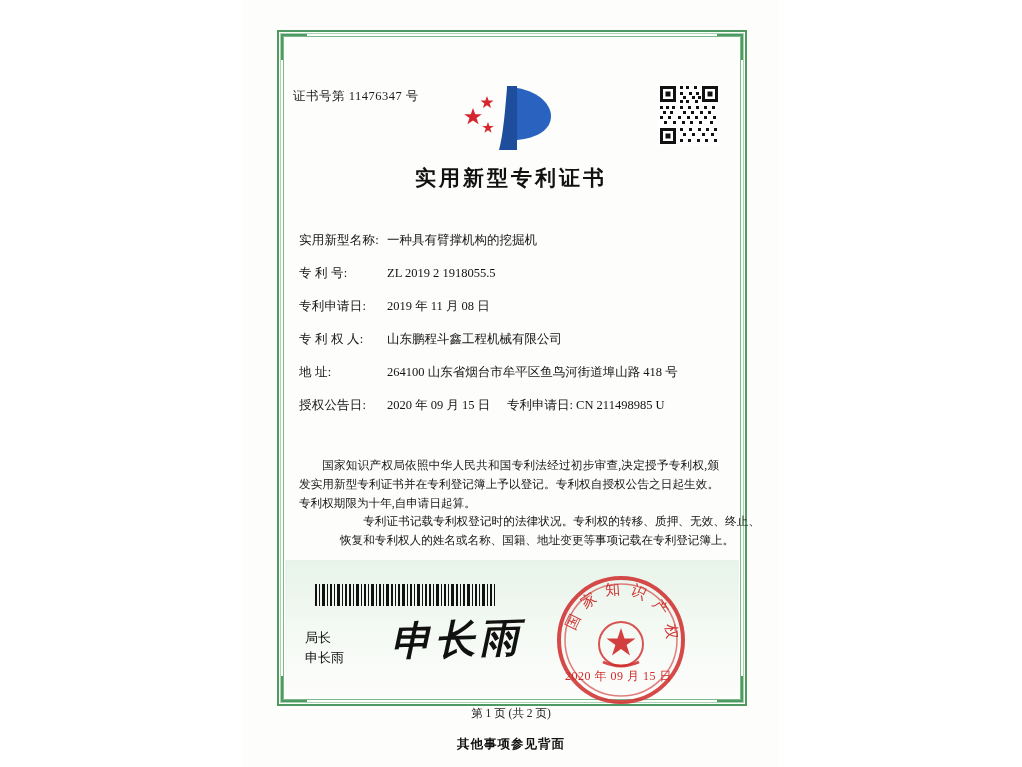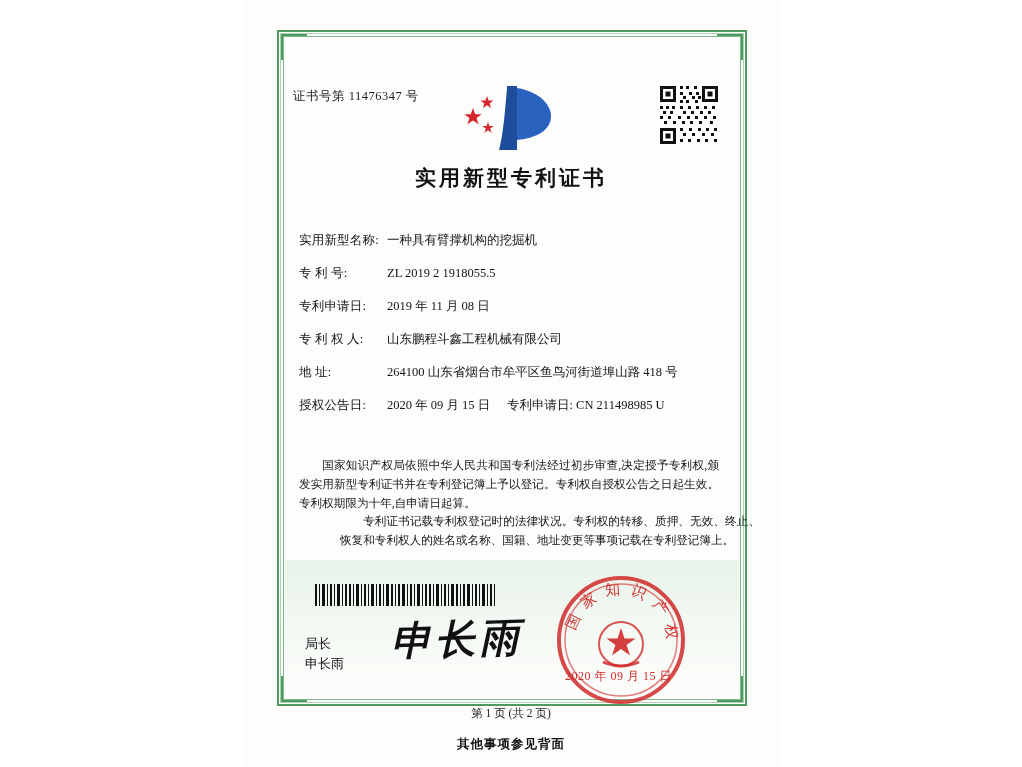--- a/index.html
+++ b/index.html
@@ -174,21 +174,20 @@
   }
 
   
   .sig-label {
     position: absolute;
     left: 62px;
     top: 628px;
     font-size: 13px;
     color: #111;
     line-height: 20px;
-    margin-top: 6px;
   }
   .sig-script {
     position: absolute;
     left: 148px;
     top: 612px;
     font-size: 40px;
     color: #111;
     font-family: "Liberation Serif", serif;
     font-weight: bold;
     font-style: italic;

